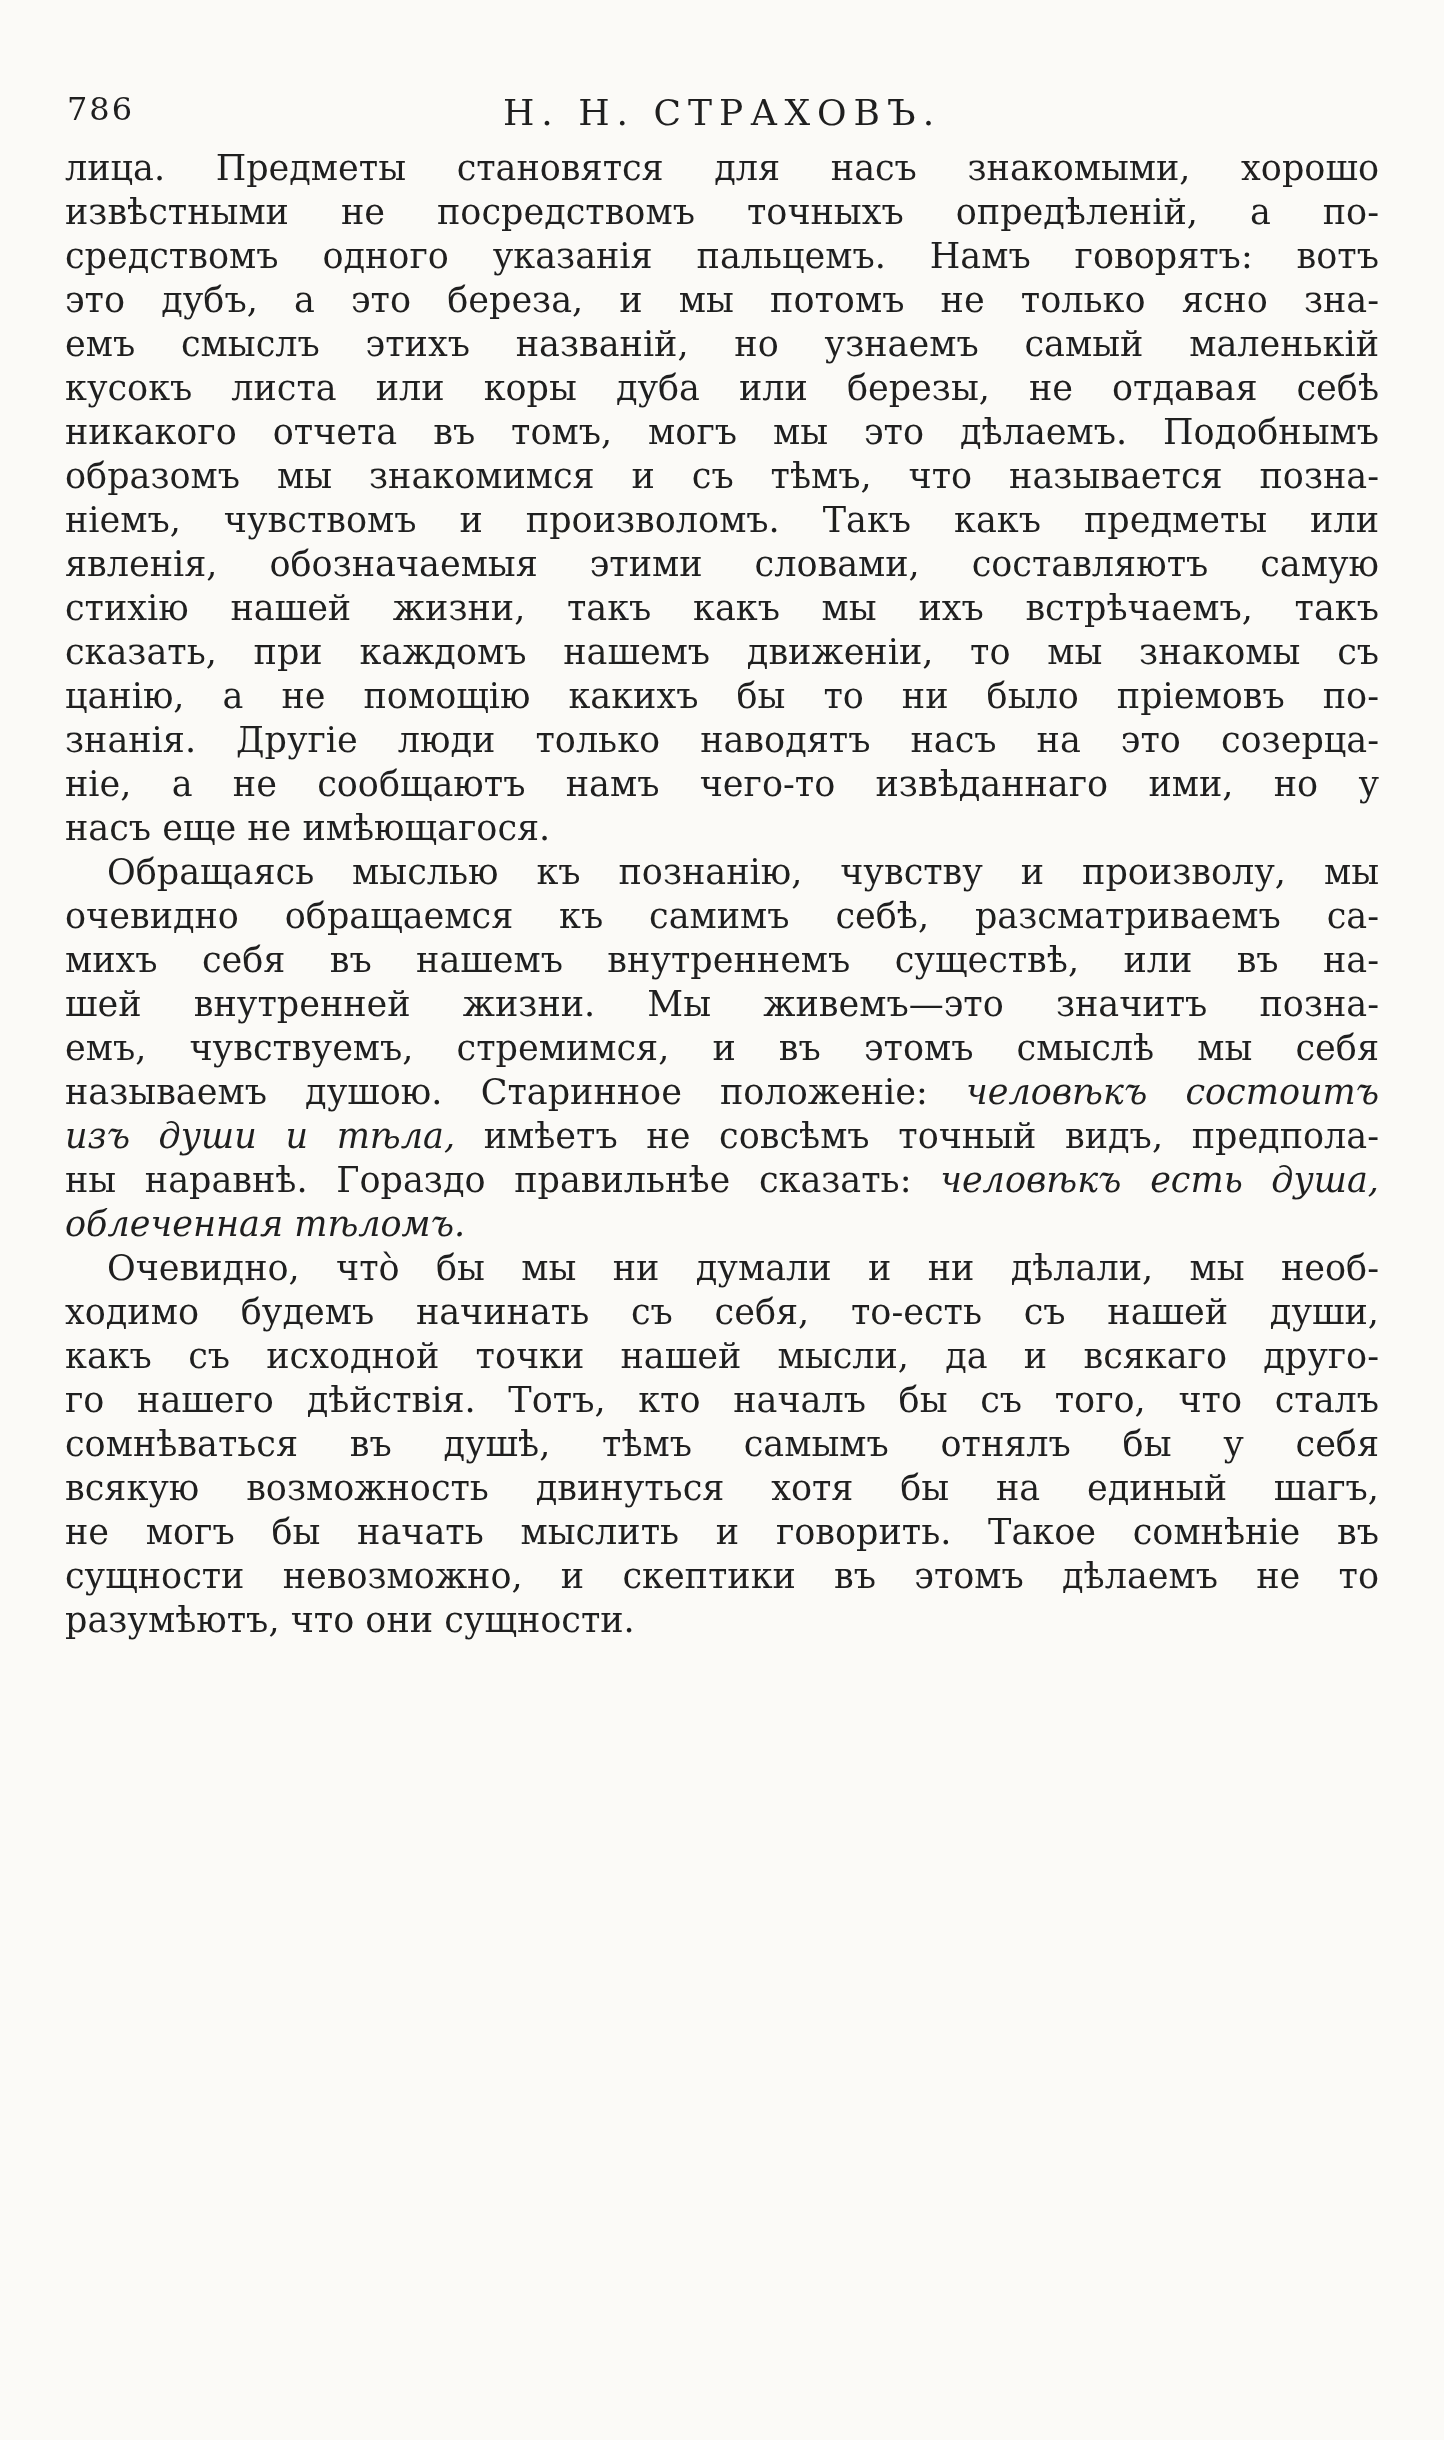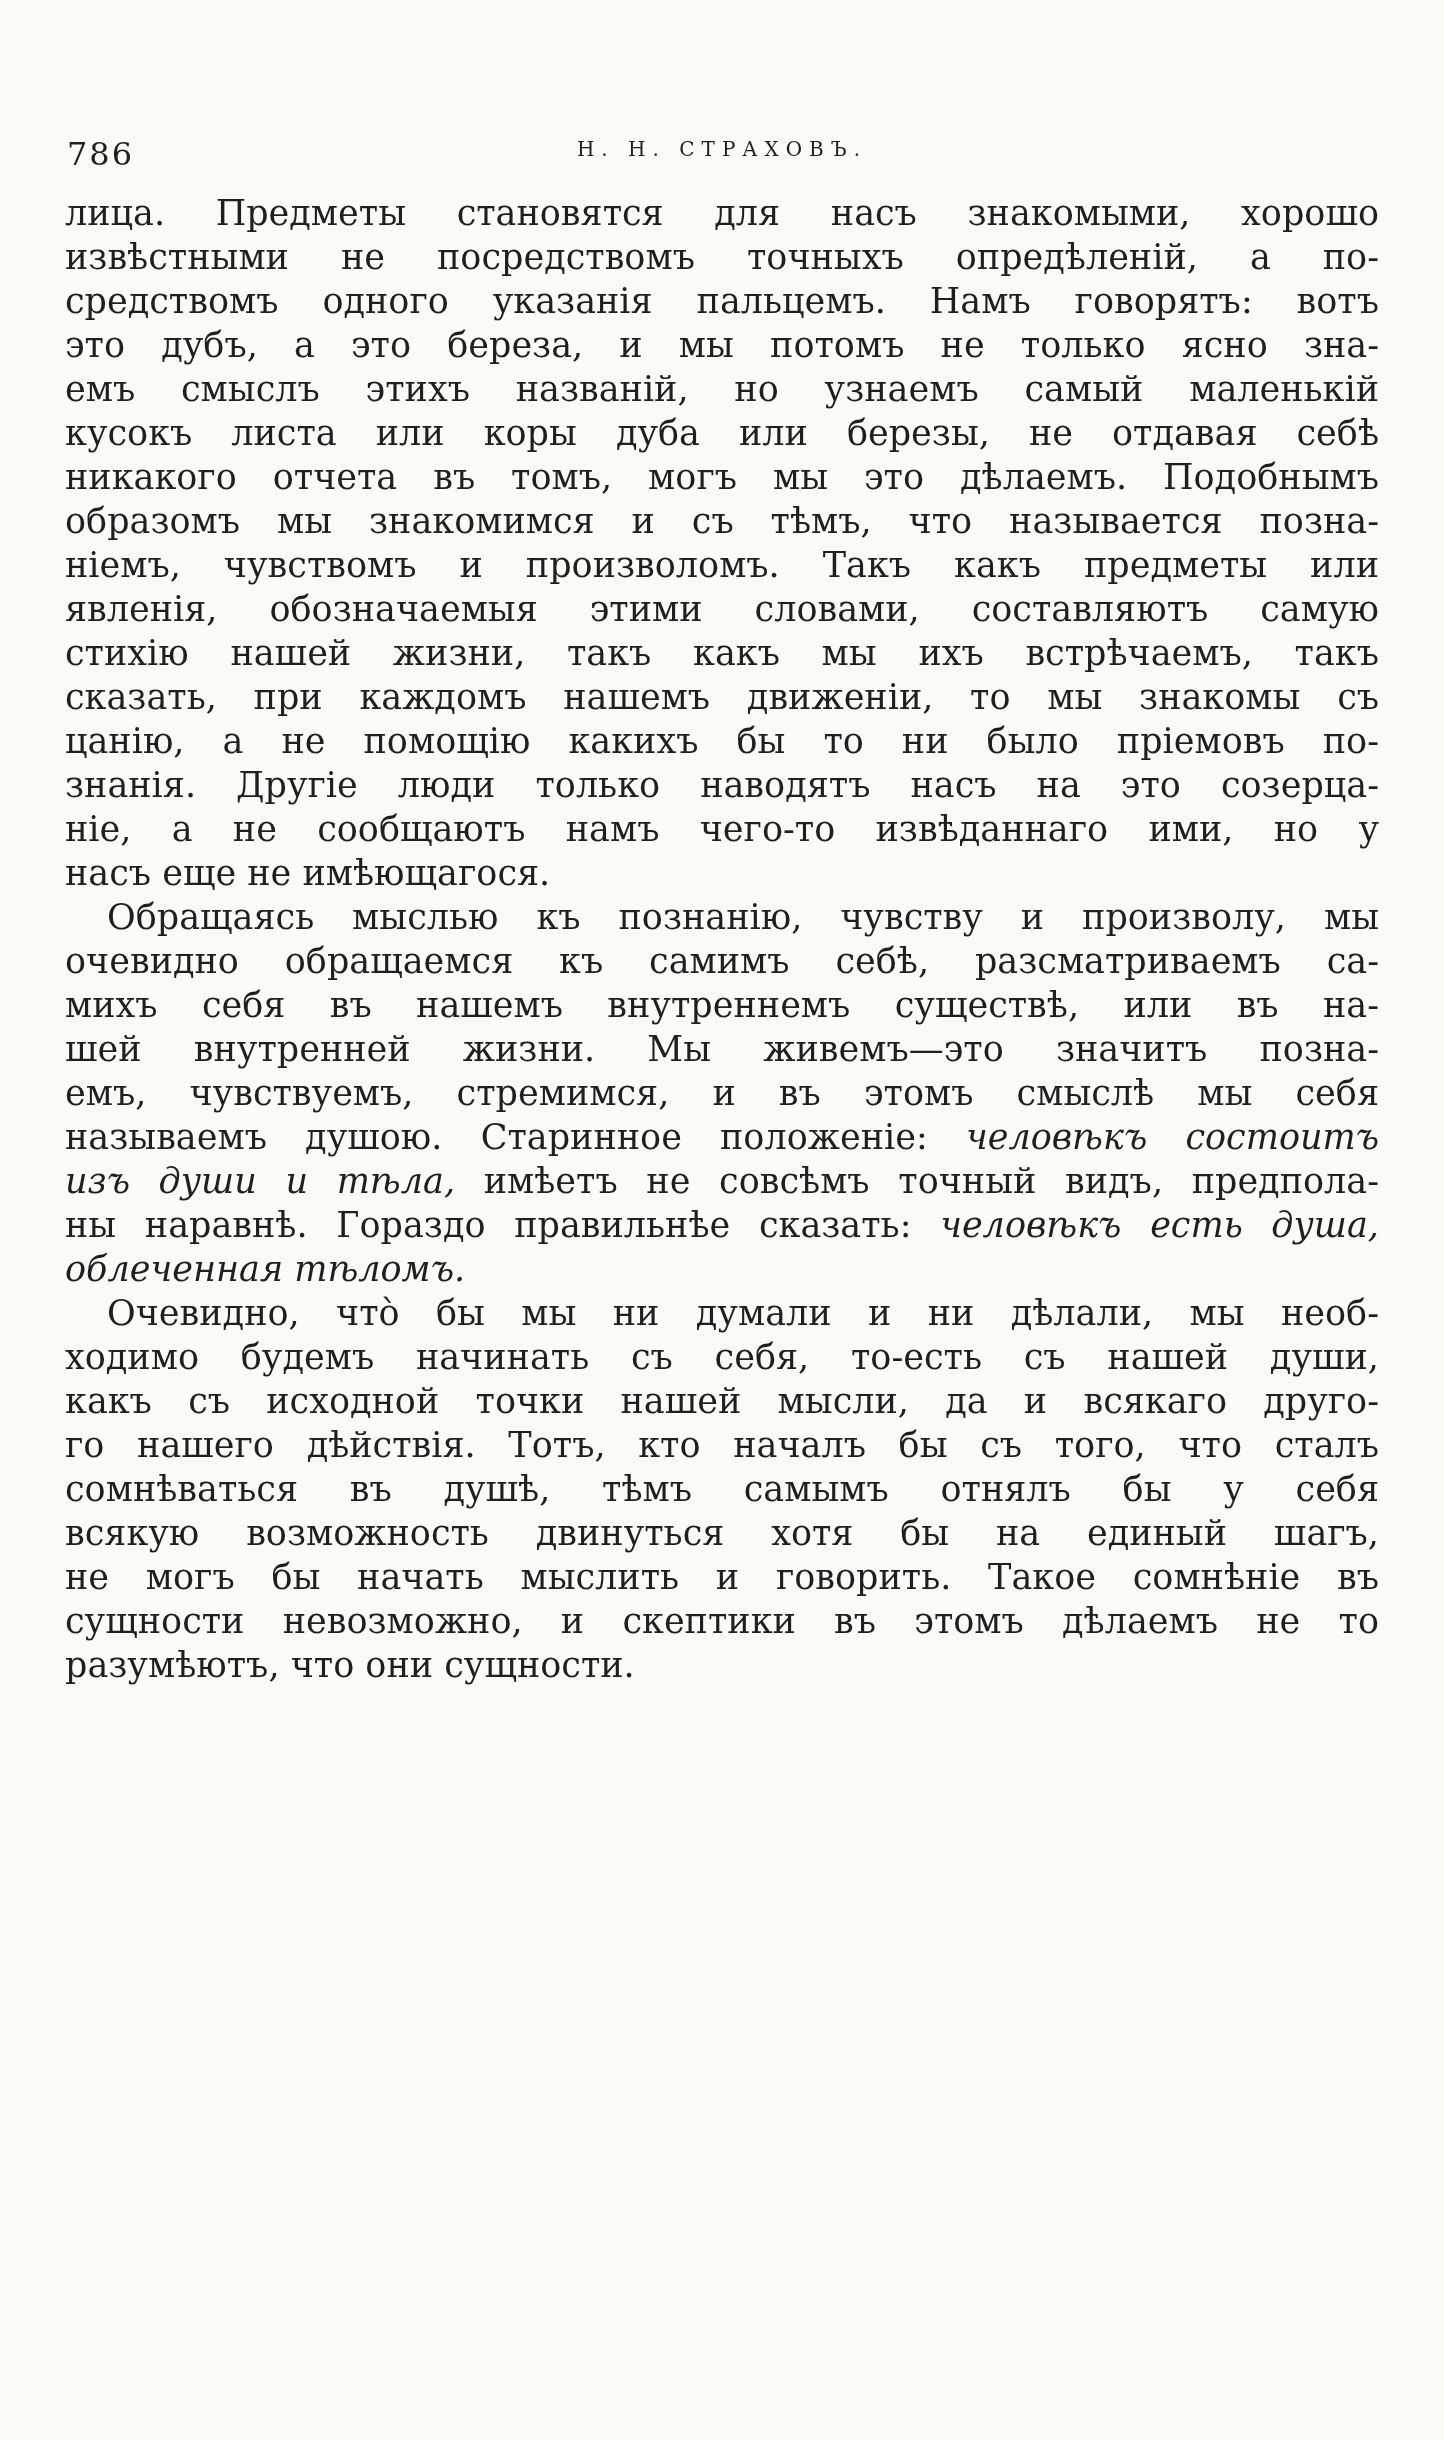--- a/index.html
+++ b/index.html
@@ -11,21 +11,20 @@
     height: 2440px;
     background: #fbfaf7;
     font-family: "DejaVu Serif", "Liberation Serif", serif;
     color: #1f1f1f;
     position: relative;
     overflow: hidden;
   }
   .page {
     position: absolute;
     inset: 0;
-    margin-top: 45px;
   }
   .header {
     position: absolute;
     top: 88px;
     left: 65px;
     width: 1314px;
     height: 44px;
   }
   .page-number {
     position: absolute;
@@ -33,21 +32,21 @@
     top: 2px;
     font-size: 32px;
     letter-spacing: 2px;
   }
   .running-head {
     position: absolute;
     left: 0;
     right: 0;
     top: 4px;
     text-align: center;
-    font-size: 20px;
+    font-size: 36px;
     letter-spacing: 7px;
     white-space: nowrap;
   }
   .body-text {
     position: absolute;
     top: 146px;
     left: 65px;
     width: 1314px;
   }
   .line {

